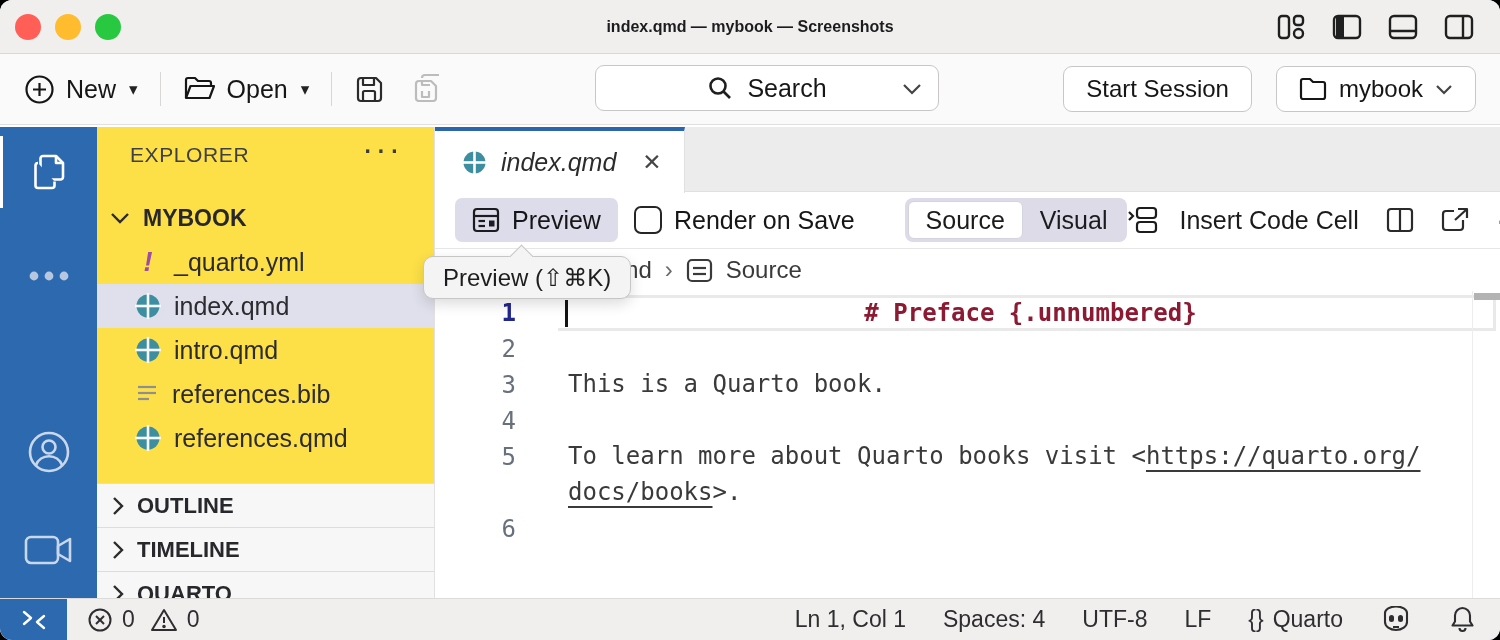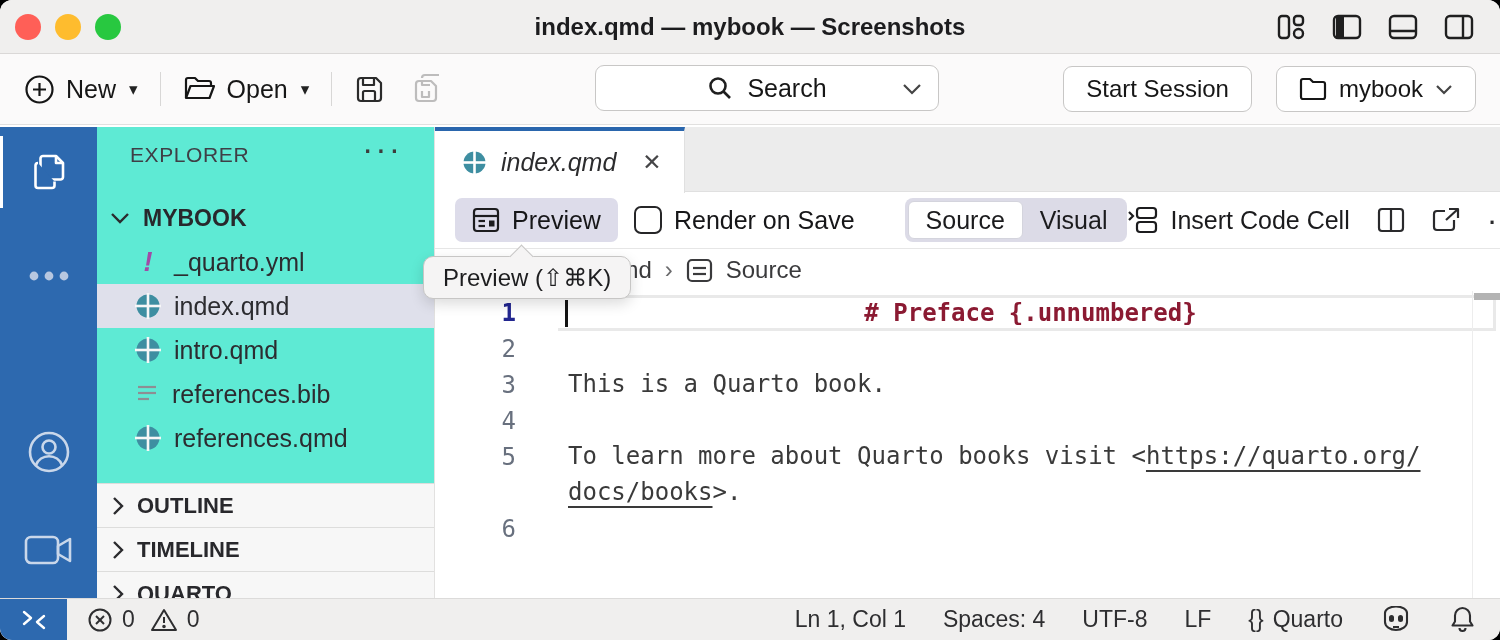--- a/index.html
+++ b/index.html
@@ -6,21 +6,21 @@
   *{box-sizing:border-box;}
   .window{position:relative;width:1500px;height:640px;background:#fff;border-radius:12px;overflow:hidden;
           font-family:"Liberation Sans",sans-serif;color:#1f1f1f;-webkit-font-smoothing:antialiased;}
   svg{display:block;}
 
   
   .titlebar{height:54px;background:#f0efee;border-bottom:1px solid #dad8d7;position:relative;display:flex;align-items:center;}
   .traffic{display:flex;gap:14px;margin-left:15px;}
   .light{width:26px;height:26px;border-radius:50%;}
   .light.red{background:#ff5f57;} .light.yellow{background:#febc2e;} .light.green{background:#28c840;}
-  .title{position:absolute;left:0;right:0;text-align:center;font-size:24px;font-weight:600;color:#1c1c1e;pointer-events:none;}
+  .title{position:absolute;left:0;right:0;text-align:center;font-size:16px;font-weight:600;color:#1c1c1e;pointer-events:none;}
   .tb-icons{position:absolute;right:26px;display:flex;gap:26px;align-items:center;color:#1f1f1f;}
 
   
   .apptoolbar{height:71px;background:#fbfafa;border-bottom:1px solid #e1e0df;position:relative;display:flex;align-items:center;padding:0 24px;}
   .tool-group{display:flex;align-items:center;}
   .tool-btn{display:flex;align-items:center;gap:11px;font-size:25px;color:#161616;cursor:default;}
   .caret{font-size:17px;color:#222;margin-left:2px;}
   .vsep{width:1px;height:34px;background:#d8d7d6;margin:0 22px;}
   .searchbox{position:absolute;left:595px;top:11px;width:344px;height:46px;border:1.5px solid #c8c7c6;border-radius:9px;
              background:#fff;display:flex;align-items:center;justify-content:center;gap:13px;font-size:25px;color:#161616;}
@@ -29,21 +29,21 @@
   .push-btn{height:46px;border:1.5px solid #c8c7c6;border-radius:9px;background:#fff;display:flex;align-items:center;
             padding:0 22px;font-size:24px;color:#161616;gap:12px;}
 
   
   .main{position:absolute;top:127px;left:0;right:0;bottom:42px;display:flex;}
 
   .activitybar{width:97px;background:#2d69af;position:relative;flex:none;}
   .ab-item{position:absolute;left:0;width:97px;height:76px;display:flex;align-items:center;justify-content:center;}
   .ab-item.active::before{content:"";position:absolute;left:0;top:2px;bottom:2px;width:3px;background:#fff;}
 
-  .sidebar{width:338px;flex:none;background:#5eead4;border-right:1px solid #e2e1e0;position:relative;overflow:hidden;}
+  .sidebar{width:338px;flex:none;background:#fde047;border-right:1px solid #e2e1e0;position:relative;overflow:hidden;}
   .sb-header{height:56px;display:flex;align-items:center;padding-left:33px;position:relative;}
   .sb-title{font-size:21px;letter-spacing:0.6px;color:#3f3f46;}
   .sb-more{position:absolute;right:32px;top:2px;font-size:34px;color:#3c3c3c;letter-spacing:2px;}
   .sb-root{height:44px;display:flex;align-items:center;gap:13px;padding-left:13px;font-size:23px;font-weight:700;color:#28282c;margin-top:13px;}
   .file-row{height:44px;display:flex;align-items:center;gap:13px;padding-left:38px;font-size:25px;color:#2c2c30;white-space:nowrap;}
   .file-row.selected{background:#dfe0eb;}
   .fy{font-style:italic;font-weight:800;font-size:27px;color:#a04ba6;width:26px;text-align:center;}
   .sb-sections{position:absolute;left:0;right:0;bottom:0;height:115px;overflow:hidden;}
   .section-row{height:44px;background:#f7f7f7;border-top:1px solid #ddddDC;display:flex;align-items:center;gap:12px;padding-left:15px;
                font-size:22px;font-weight:700;color:#28282c;}
@@ -58,21 +58,21 @@
 
   .qtoolbar{height:57px;border-bottom:1px solid #e6e6e6;display:flex;align-items:center;padding:0 24px 0 20px;flex:none;}
   .preview-btn{background:#dddcea;border-radius:7px;height:44px;display:flex;align-items:center;gap:12px;padding:0 17px;font-size:25px;color:#161618;}
   .checkbox{width:28px;height:28px;border:2.5px solid #262628;border-radius:7px;background:#fff;margin-left:16px;flex:none;}
   .chk-label{font-size:25px;margin-left:12px;color:#161618;white-space:nowrap;}
   .q-sep{width:1.5px;height:30px;background:#d2d2d2;margin:0 25px;}
   .segmented{background:#dcdbe7;border-radius:8px;padding:3px;display:flex;height:44px;align-items:stretch;}
   .seg{display:flex;align-items:center;padding:0 17px;font-size:25px;color:#1b1b1d;}
   .seg.on{background:#fff;border:1px solid #d4d4dd;border-radius:6px;}
   .q-spacer{flex:1;}
-  .insert-cell{display:flex;align-items:center;gap:11px;font-size:25px;color:#1b1b1d;white-space:nowrap;}
+  .insert-cell{display:flex;align-items:center;gap:20px;font-size:25px;color:#1b1b1d;white-space:nowrap;}
   .q-icon{margin-left:27px;color:#2a2a2c;}
 
   .breadcrumbbar{height:42px;display:flex;align-items:center;padding-left:106px;gap:13px;font-size:24px;color:#3a3a3c;flex:none;}
   .bc-sep{color:#6b6b6d;font-size:24px;}
 
   .codearea{flex:1;position:relative;font-family:"DejaVu Sans Mono","Liberation Mono",monospace;font-size:24px;overflow:hidden;}
   .code-rows{margin-top:4px;}
   .code-row{height:36px;display:flex;}
   .gutter{width:133px;flex:none;text-align:right;padding-right:52px;line-height:36px;color:#68707e;}
   .code-row.active .gutter{color:#22268f;font-weight:700;}

